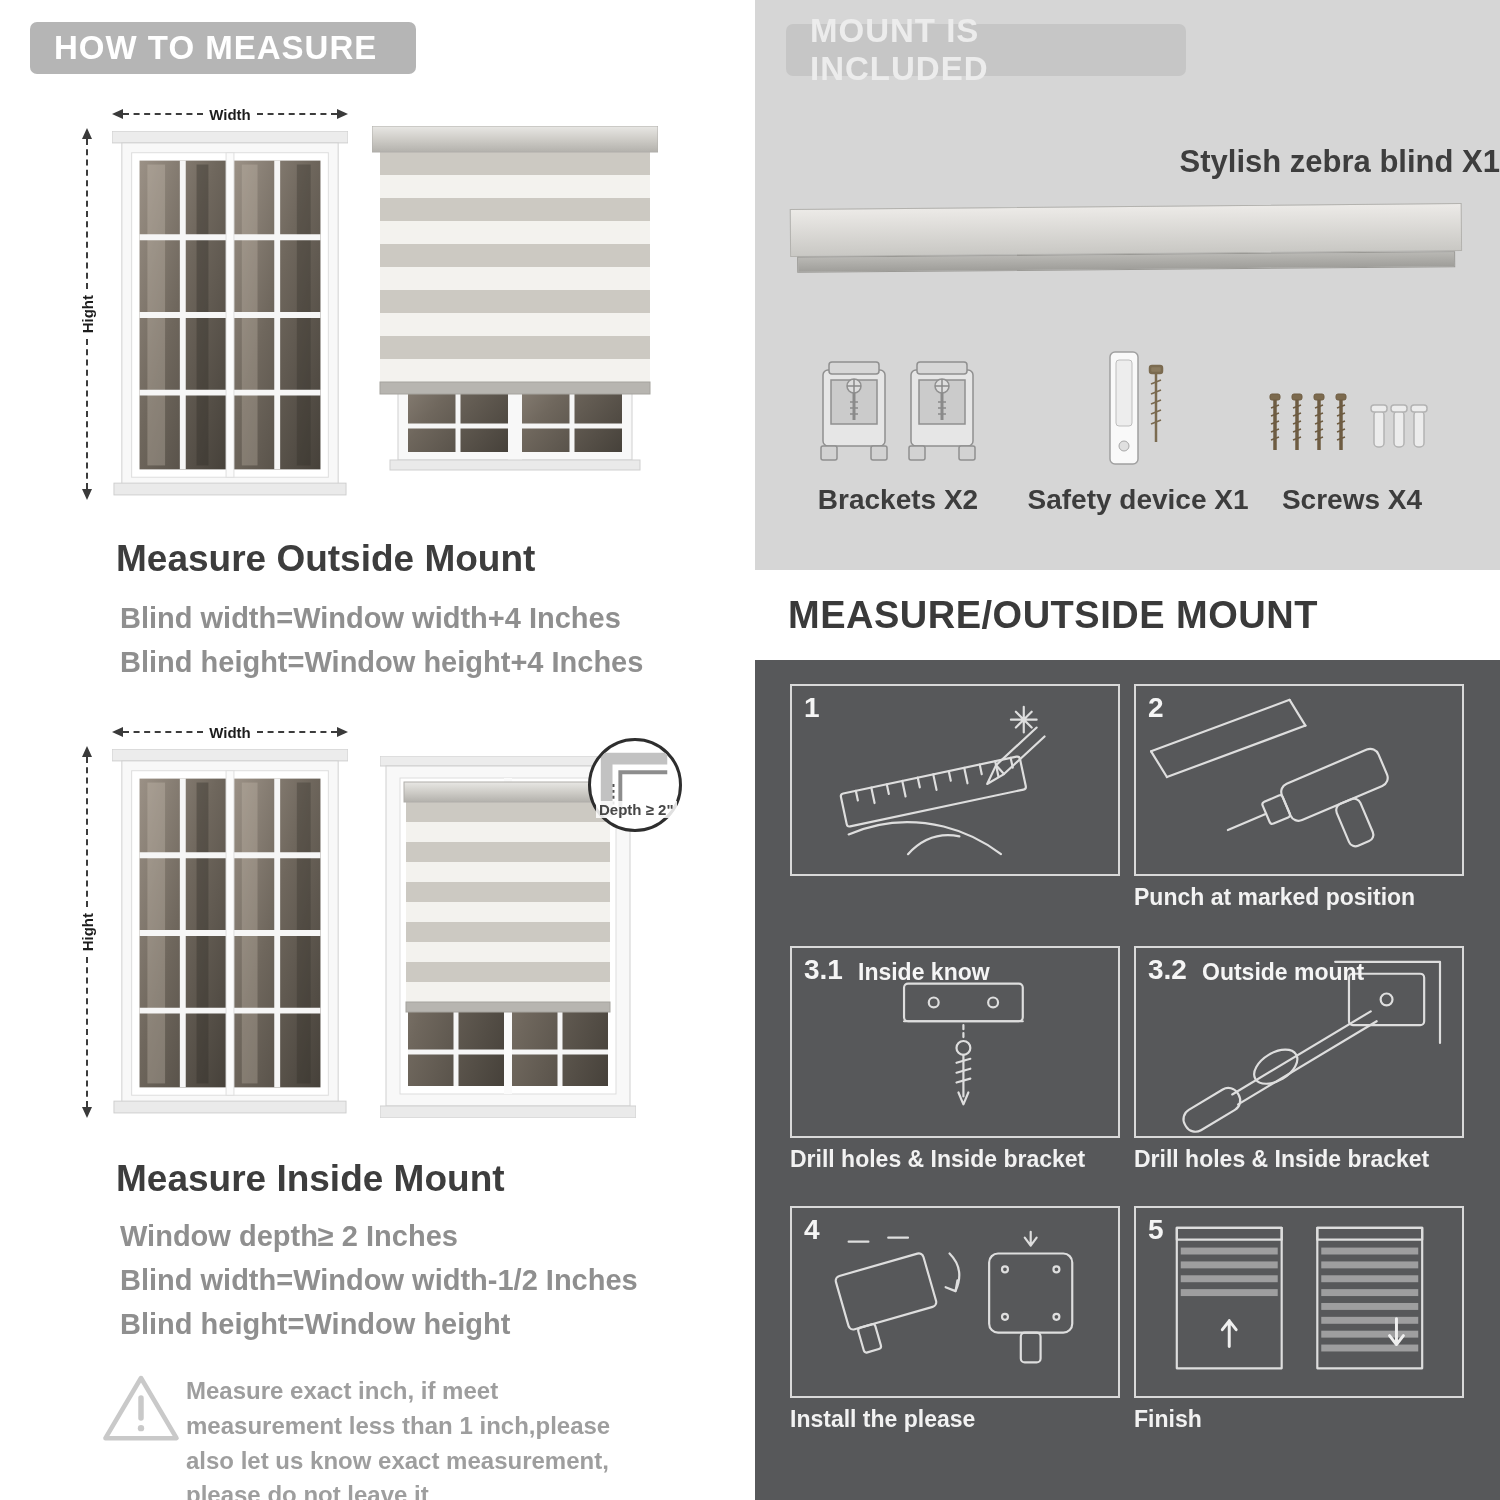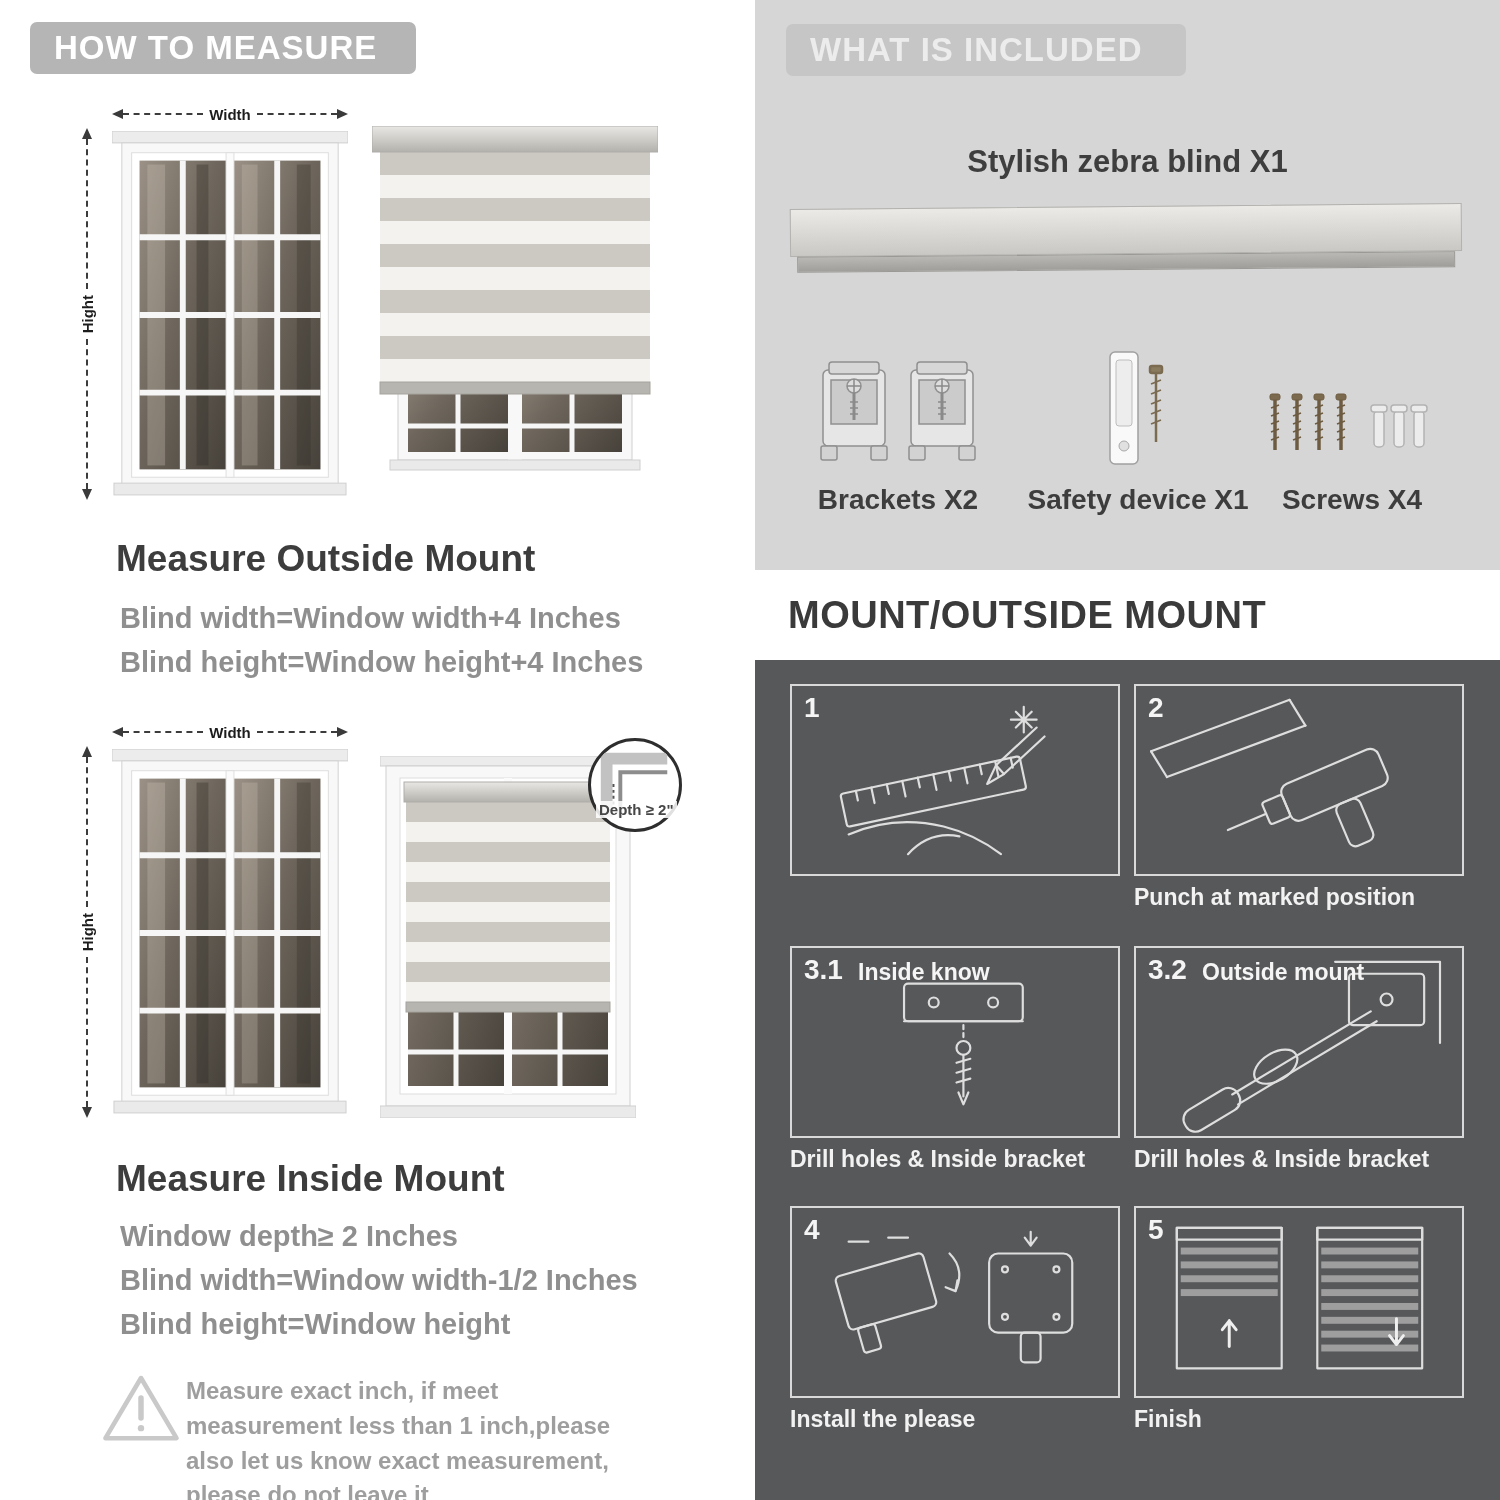--- a/index.html
+++ b/index.html
@@ -35,21 +35,21 @@
 
   
   .depth-circle{position:absolute;left:588px;top:738px;width:94px;height:94px;border:3px solid #2e2e2e;
                 border-radius:50%;background:#fff;box-sizing:border-box;overflow:hidden;}
   .depth-label{position:absolute;left:596px;top:801px;font-size:15px;font-weight:bold;color:#474747;
                background:rgba(255,255,255,.85);padding:0 3px;white-space:nowrap;}
 
   
   .included-panel{position:absolute;left:755px;top:0;width:745px;height:570px;
                   background:var(--included-panel-bg,#d6d6d6);}
-  .product-label{position:absolute;left:0;top:144px;width:745px;text-align:center;
+  .product-label{position:absolute;left:0;top:144px;width:745px;text-align:right;
                  font-size:31px;font-weight:bold;color:#3e3e3e;}
   .headrail{position:absolute;left:35px;top:206px;width:672px;height:70px;transform:rotate(-0.5deg);}
   .rail-top{position:absolute;left:0;top:0;width:672px;height:48px;border:1px solid #b3b2ae;
             background:linear-gradient(#eceae7,#c9c8c4);box-sizing:border-box;}
   .rail-lip{position:absolute;left:7px;top:48px;width:658px;height:16px;border:1px solid #9a9995;
             background:linear-gradient(#b9b8b4,#9f9e9a);box-sizing:border-box;}
   .item-label{position:absolute;top:484px;font-size:28px;font-weight:bold;color:#3d3d3d;text-align:center;}
 
   .mount-heading{position:absolute;left:788px;top:594px;font-size:38px;font-weight:bold;color:#3a3a3a;margin:0;letter-spacing:.5px;}
   .dark-panel{position:absolute;left:755px;top:660px;width:745px;height:840px;background:var(--dark-panel-bg,#57585a);}
@@ -220,21 +220,21 @@
 
   <svg class="art" style="left:100px;top:1370px;" width="82" height="78" viewBox="0 0 90 84">
     <path d="M45 8 L84 74 L6 74 Z" fill="none" stroke="#c9c9c9" stroke-width="5" stroke-linejoin="round"></path>
     <line x1="45" y1="30" x2="45" y2="52" stroke="#c9c9c9" stroke-width="6" stroke-linecap="round"></line>
     <circle cx="45" cy="63" r="3.5" fill="#c9c9c9"></circle>
   </svg>
   <p class="note-text">Measure exact inch, if meet measurement less than 1 inch,please also let us know exact measurement, please do not leave it</p>
 
   <div class="included-panel">
     <div class="banner banner-right" style="left:31px;top:24px;">
-      <span>WHAT IS INCLUDED</span>
+      <span>MOUNT IS INCLUDED</span>
     </div>
     <div class="product-label">Stylish zebra blind X1</div>
 
     <div class="headrail">
       <div class="rail-top"></div>
       <div class="rail-lip"></div>
     </div>
 
     <svg style="position:absolute;left:58px;top:356px;" width="170" height="116" viewBox="0 0 170 116">
       <g stroke="#909090" stroke-width="1.5">
@@ -305,21 +305,21 @@
         <rect x="152" y="21" width="10" height="36" rx="4"></rect>
           <rect x="149" y="15" width="16" height="7" rx="3"></rect>
       </g>
     </svg>
 
     <div class="item-label" style="left:55px;width:176px;">Brackets X2</div>
     <div class="item-label" style="left:263px;width:240px;">Safety device X1</div>
     <div class="item-label" style="left:507px;width:180px;">Screws X4</div>
   </div>
 
-  <h2 class="mount-heading">MOUNT/OUTSIDE MOUNT</h2>
+  <h2 class="mount-heading">MEASURE/OUTSIDE MOUNT</h2>
   <div class="dark-panel"></div>
 
   <div class="tile" style="left:790px;top:684px;">
     <svg class="tile-art" viewBox="0 0 327 190">
       <g fill="none" stroke="#dedede" stroke-width="2.2" stroke-linecap="round" stroke-linejoin="round">
         <g transform="rotate(-12 150 110)">
           <rect x="50" y="88" width="185" height="34" rx="3"></rect>
           <line x1="66" y1="88" x2="66" y2="98"></line>
             <line x1="82" y1="88" x2="82" y2="104"></line>
           <line x1="98" y1="88" x2="98" y2="98"></line>

